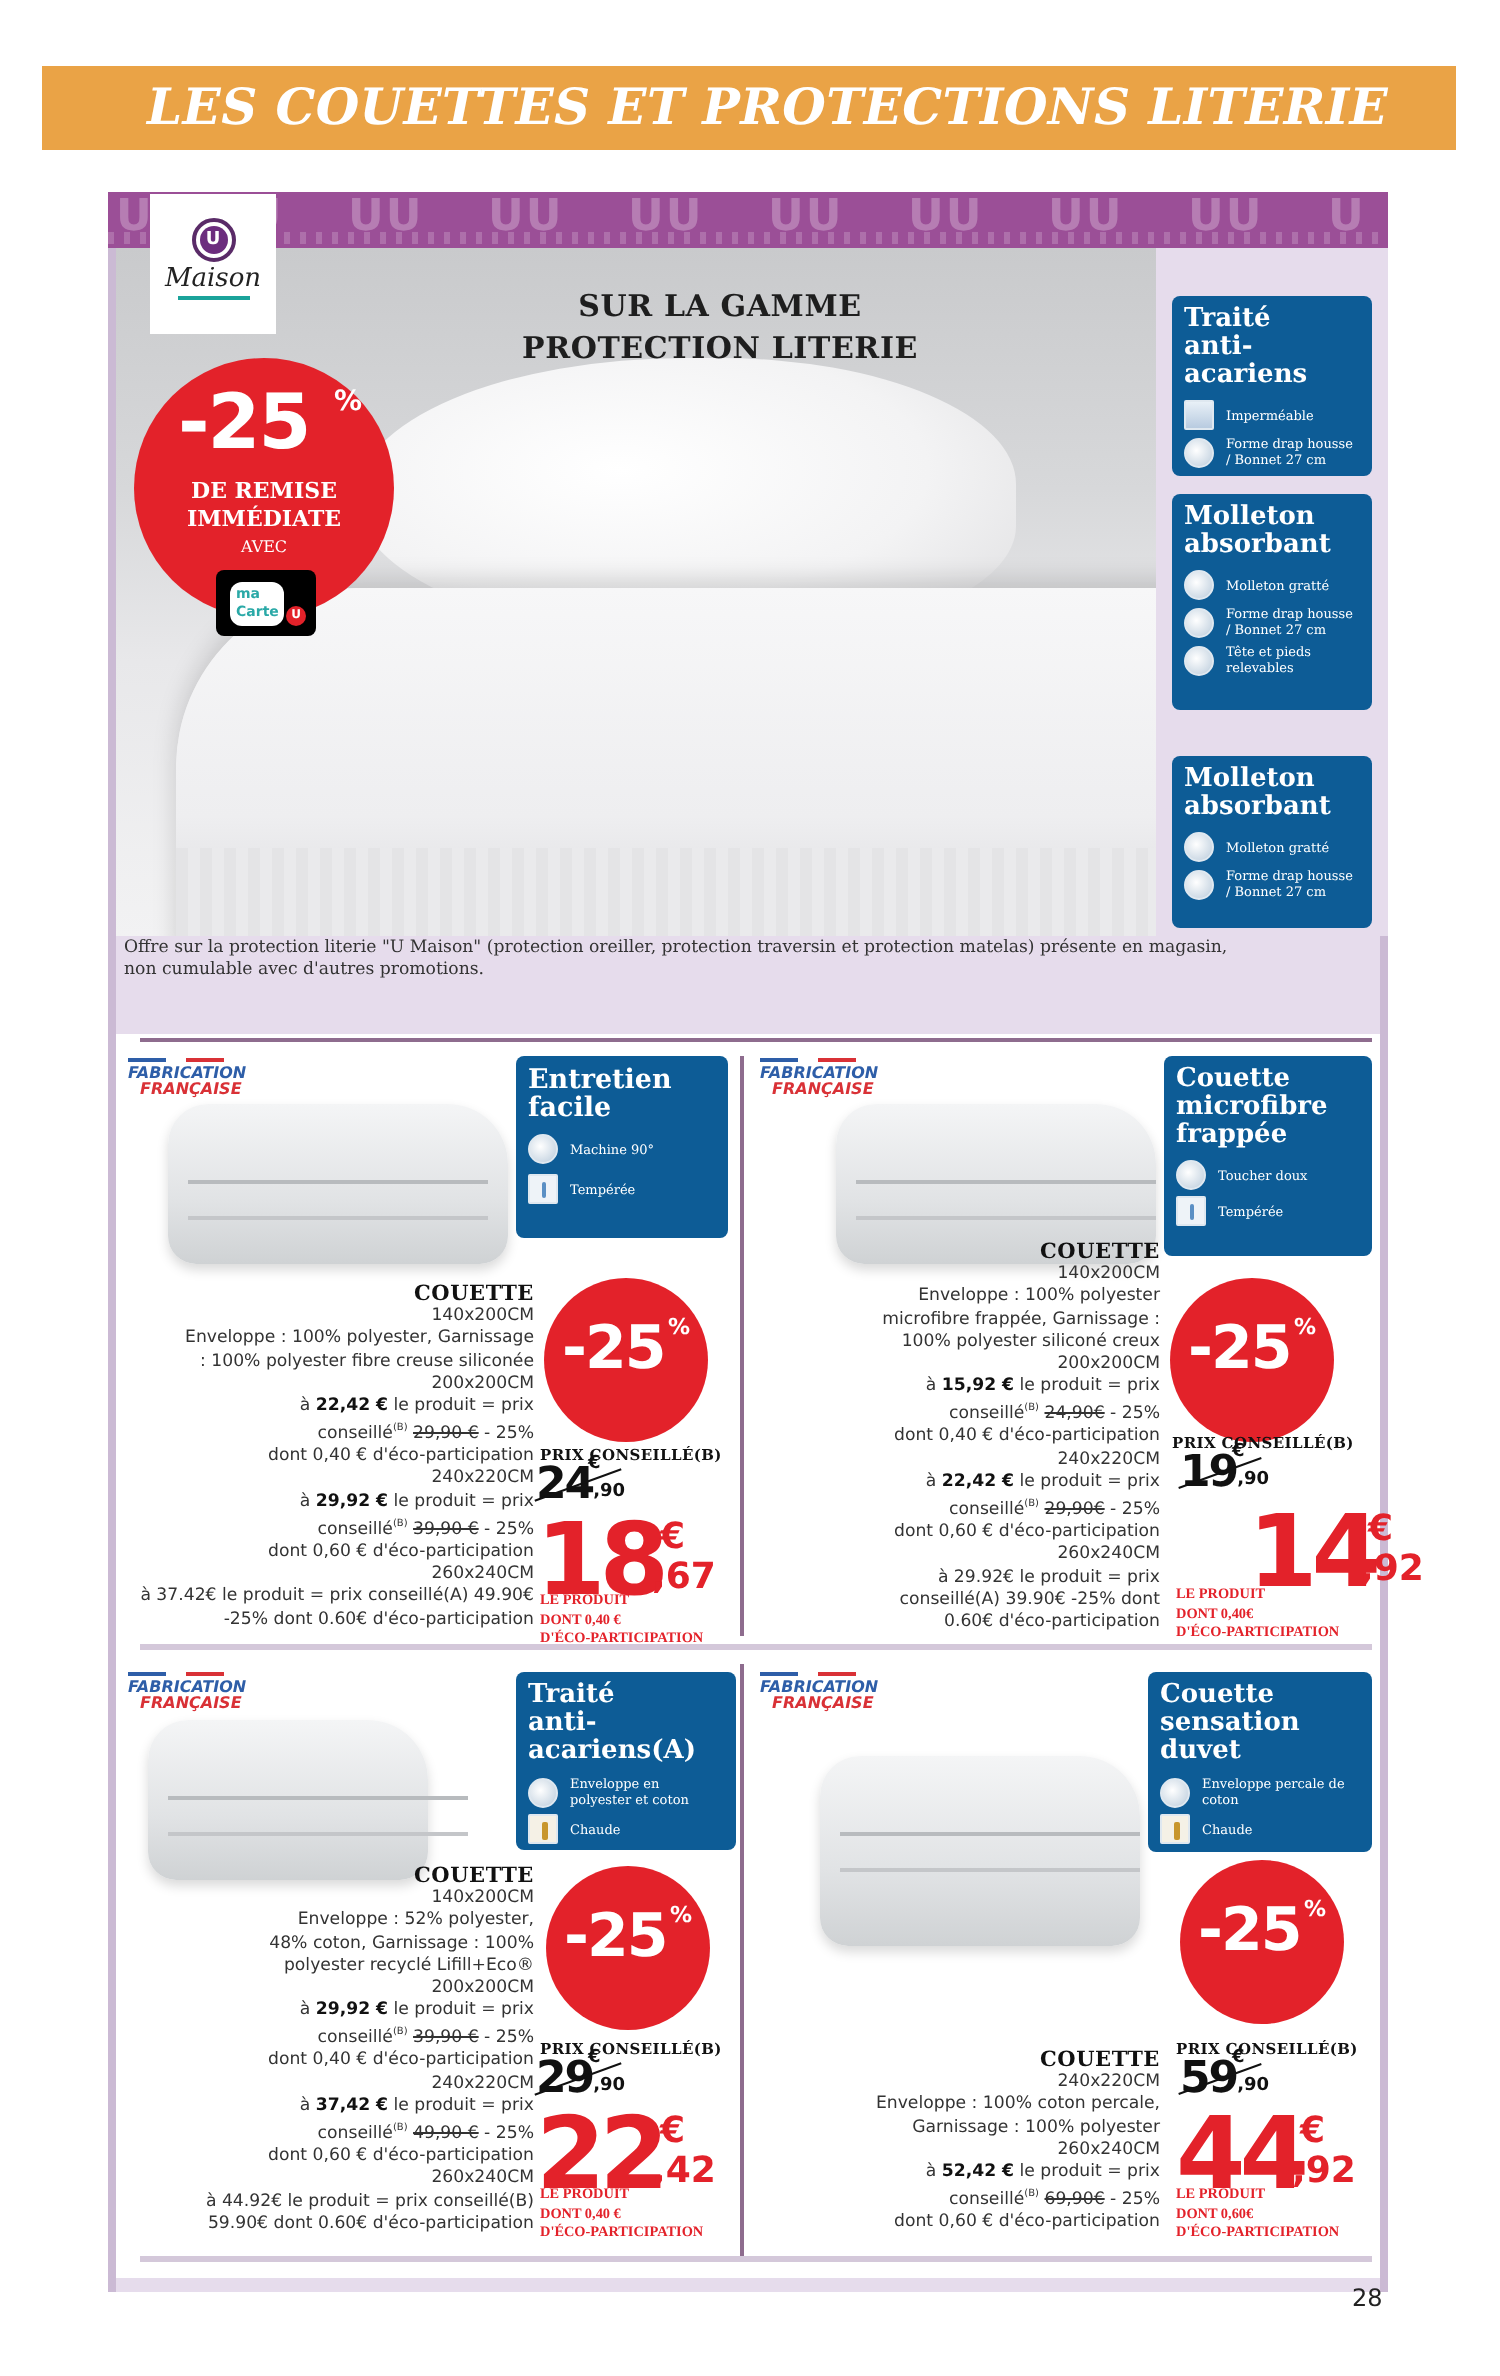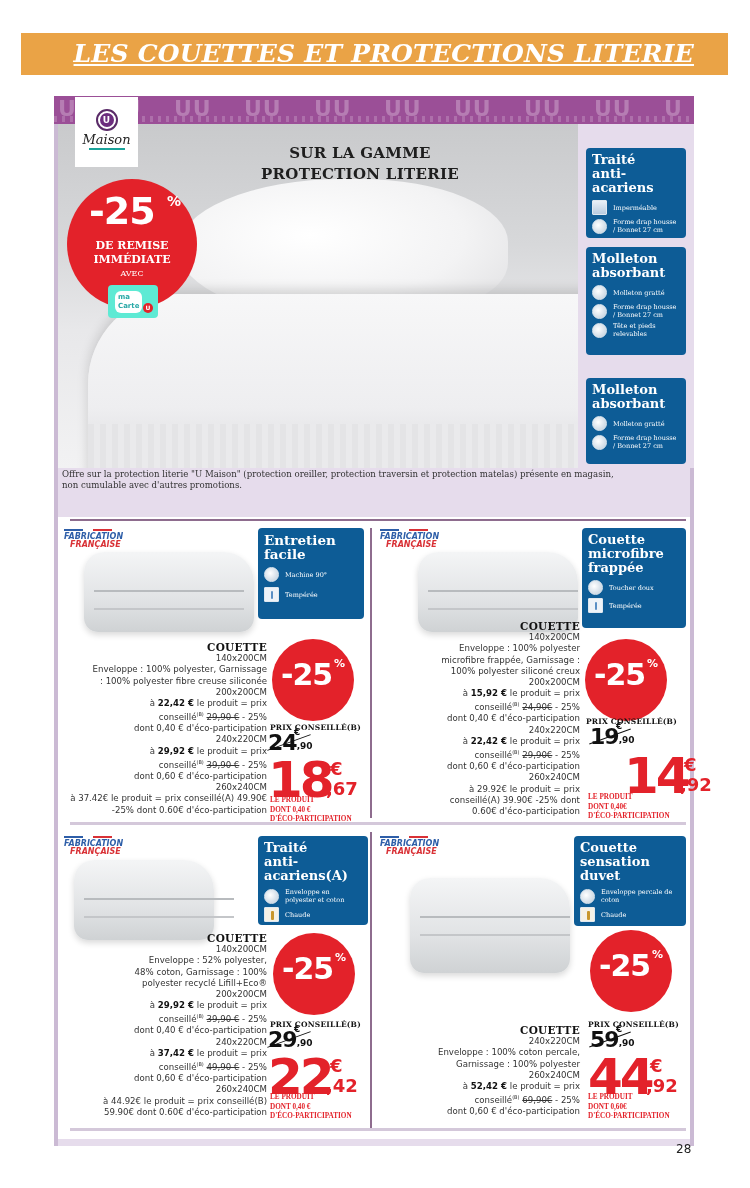--- a/index.html
+++ b/index.html
@@ -1,19 +1,19 @@
 <!DOCTYPE html>
 <html><head>
 <meta charset="utf-8">
 <style>
   * { box-sizing: border-box; margin: 0; padding: 0; }
   body { width: 750px; height: 1188px; background: #ffffff; font-family: "DejaVu Serif", serif; position: relative; overflow: hidden; color: #333; }
 
   .title-band { position: absolute; left: 21px; top: 33px; width: 707px; height: 42px; background: #eaa346; }
-  .title-band h1 { position: absolute; right: 34px; top: 6px; font-family: "DejaVu Serif", serif; font-weight: bold; font-style: italic; font-size: 25px; color: #ffffff; letter-spacing: 0.2px; white-space: nowrap; text-decoration: underline; }
+  .title-band h1 { position: absolute; right: 34px; top: 6px; font-family: "DejaVu Serif", serif; font-weight: bold; font-style: italic; font-size: 25px; color: #ffffff; letter-spacing: 0.2px; white-space: nowrap; }
 
   .frame { position: absolute; left: 54px; top: 96px; width: 640px; height: 1050px; background: #e6dcec; border-left: 4px solid #cbbad4; border-right: 4px solid #cbbad4; }
   .u-strip { position: absolute; left: 54px; top: 96px; width: 640px; height: 28px; background: #9b4f97; overflow: hidden; }
   .u-strip span { position: absolute; top: 0; font-family: "DejaVu Sans", sans-serif; font-weight: bold; font-size: 22px; color: #b67db3; letter-spacing: 1px; }
   .u-strip .bars { position: absolute; left: 0; right: 0; bottom: 2px; height: 6px; background: repeating-linear-gradient(90deg, #b67db3 0 3px, transparent 3px 8px); opacity: 0.7; }
 
   .hero { position: absolute; left: 58px; top: 124px; width: 520px; height: 344px; background: linear-gradient(180deg, #c9cacc 0%, #d7d8da 35%, #e8e8ea 60%, #f2f2f3 100%); overflow: hidden; }
   .hero .pillow { position: absolute; left: 120px; top: 55px; width: 330px; height: 140px; border-radius: 50% 45% 40% 50%; background: radial-gradient(ellipse at 40% 40%, #ffffff 0%, #f3f3f4 55%, #dcdcde 100%); }
   .hero .mattress { position: absolute; left: 30px; top: 170px; width: 520px; height: 190px; border-radius: 90px 0 0 0; background: linear-gradient(180deg, #f7f7f8 0%, #eeeef0 60%, #d8d8db 100%); box-shadow: 0 -4px 12px rgba(0,0,0,0.15); }
   .hero .side { position: absolute; left: 30px; top: 300px; width: 520px; height: 60px; background: repeating-linear-gradient(90deg, #e4e4e6 0 6px, #eaeaec 6px 12px); }
@@ -22,21 +22,21 @@
   .logo-u { display: block; margin: 12px auto 0; width: 22px; height: 22px; border-radius: 50%; border: 2px solid #5a2b68; background: #ffffff; position: relative; }
   .logo-u span { position: absolute; left: 2px; top: 2px; width: 14px; height: 14px; border-radius: 50%; background: #6c2d7e; color: #fff; font-family: "DejaVu Sans", sans-serif; font-weight: bold; font-size: 9px; line-height: 14px; text-align: center; }
   .logo-script { display: block; font-family: "DejaVu Serif", serif; font-style: italic; font-size: 13px; color: #222; margin-top: 1px; }
   .logo-line { display: block; width: 36px; height: 2px; background: #1aa39a; margin: 1px auto 0; }
 
   .promo-disc { position: absolute; left: 67px; top: 179px; width: 130px; height: 130px; border-radius: 50%; background: #e3222a; text-align: center; color: #fff; }
   .promo-disc .big { position: absolute; left: 22px; top: 10px; font-family: "DejaVu Sans", sans-serif; font-weight: bold; font-size: 38px; letter-spacing: -1px; }
   .promo-disc .pct { position: absolute; left: 100px; top: 14px; font-family: "DejaVu Sans", sans-serif; font-weight: bold; font-size: 14px; }
   .promo-disc .l1 { position: absolute; left: 0; right: 0; top: 60px; font-weight: bold; font-size: 11px; line-height: 14px; }
   .promo-disc .l3 { position: absolute; left: 0; right: 0; top: 90px; font-size: 8px; }
-  .card { position: absolute; left: 108px; top: 285px; width: 50px; height: 33px; border-radius: 4px; background: #5eead4; color: #fff; font-family: "DejaVu Sans", sans-serif; font-size: 8px; font-weight: bold; line-height: 9px; padding: 6px 0 0 7px; }
+  .card { position: absolute; left: 108px; top: 285px; width: 50px; height: 33px; border-radius: 4px; background: #000000; color: #fff; font-family: "DejaVu Sans", sans-serif; font-size: 8px; font-weight: bold; line-height: 9px; padding: 6px 0 0 7px; }
   .card .inner { display: inline-block; background: #fff; color: #2aa9a7; border-radius: 6px; padding: 2px 3px; font-size: 7px; }
   .card .u { position: absolute; right: 5px; bottom: 5px; width: 10px; height: 10px; border-radius: 50%; background: #e3222a; color: #fff; font-size: 6px; line-height: 10px; text-align: center; }
 
   .hero-title { position: absolute; left: 240px; top: 143px; width: 240px; text-align: center; font-family: "DejaVu Serif", serif; font-weight: bold; font-size: 15px; line-height: 21px; color: #1e1e1e; letter-spacing: 0.3px; }
 
   .side-col { position: absolute; left: 578px; top: 124px; width: 116px; height: 344px; background: #e6dcec; }
   .feat { position: absolute; background: #0d5c96; border-radius: 4px; color: #fff; padding: 5px 6px; }
   .feat .ft { font-family: "DejaVu Serif", serif; font-weight: bold; font-size: 13px; line-height: 14px; }
   .feat .row { display: flex; align-items: center; margin-top: 3px; }
   .feat .ic { width: 15px; height: 15px; border-radius: 50%; background: radial-gradient(circle at 40% 40%, #ffffff 0%, #cfdbe6 70%, #9fb4c8 100%); border: 1px solid #dfe8f0; flex: none; }

